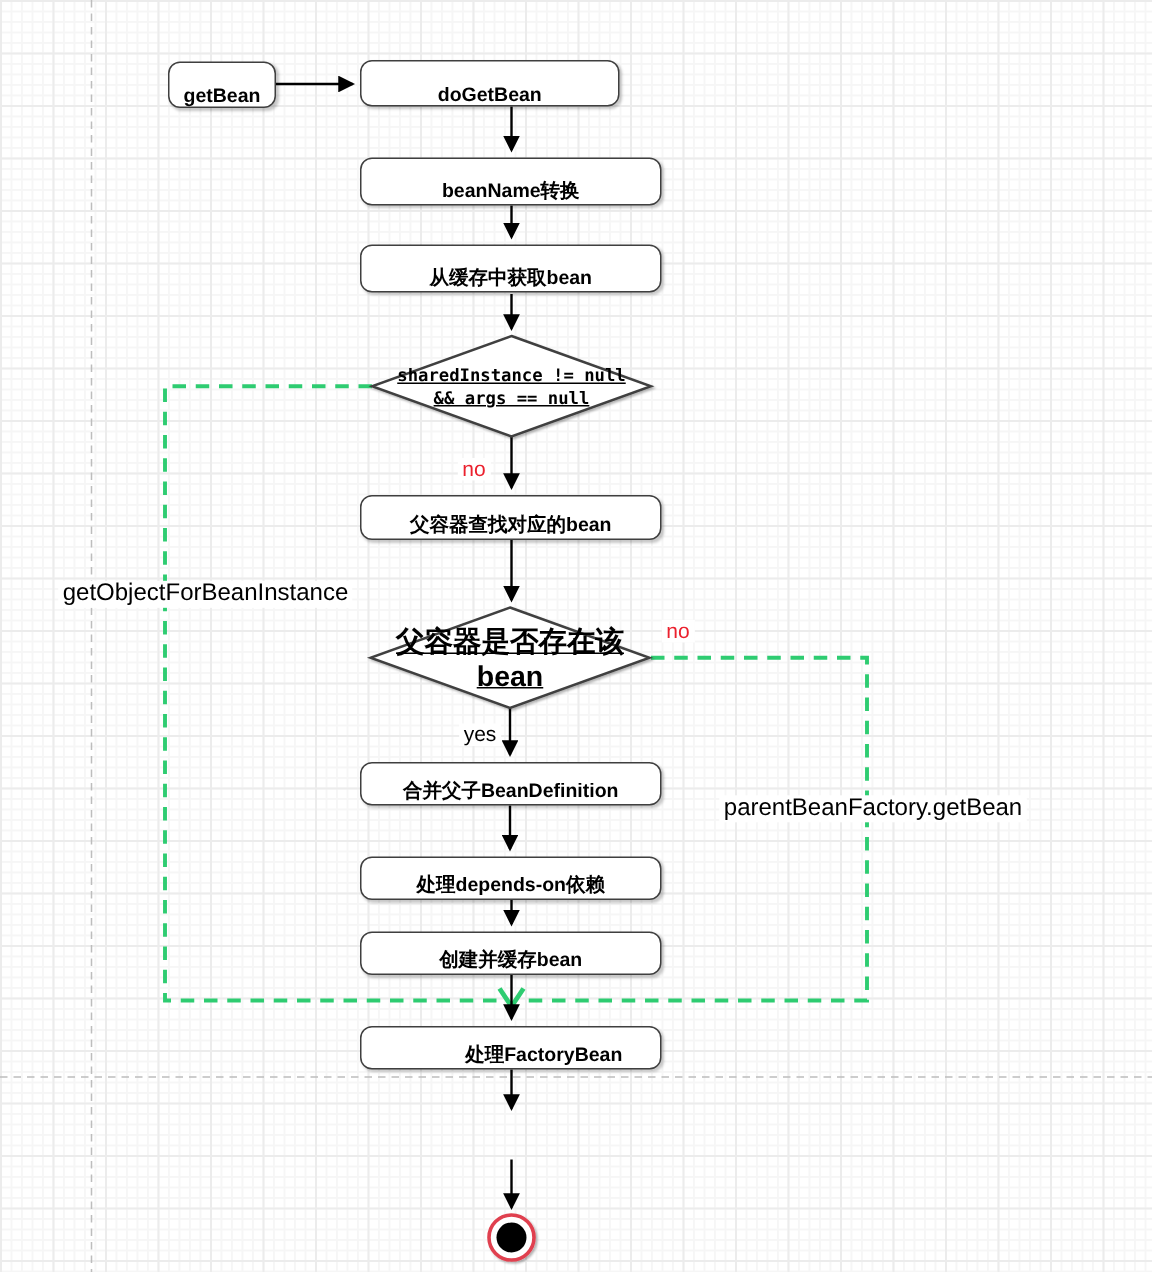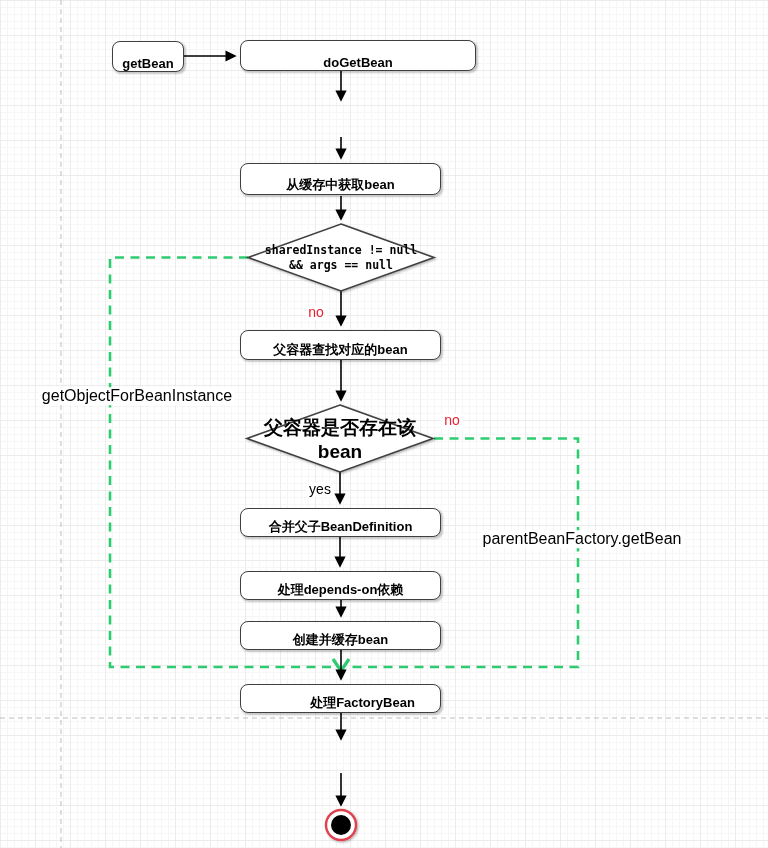--- a/index.html
+++ b/index.html
@@ -26,20 +26,21 @@
     display:flex;align-items:flex-end;justify-content:center;
     font-weight:bold;font-size:13px;color:#000;
     box-shadow:1.5px 1.5px 2px rgba(0,0,0,0.22);
     white-space:nowrap;
   }
   .dlabel{
     position:absolute;
     display:flex;flex-direction:column;align-items:center;justify-content:center;
     font-weight:bold;color:#000;text-align:center;
     pointer-events:none;
+    text-decoration:underline;
   }
   .mono{font-family:"DejaVu Sans Mono","Liberation Mono",monospace;font-size:11.5px;line-height:1.3;}
   .cjk{font-size:19px;}
   .elabel{
     position:absolute;
     transform:translate(-50%,-50%);
     background:#ffffff;
     padding:0 3px;
     font-weight:normal;font-size:14px;color:#000;
     white-space:nowrap;line-height:1.1;
@@ -86,22 +87,25 @@
     <polygon points="341,224 434,257.5 341,291 248,257.5" fill="#ffffff" stroke="#3f3f3f" stroke-width="1.6" filter="url(#ds)"></polygon>
     <polygon points="340,405 433,438.5 340,472 247,438.5" fill="#ffffff" stroke="#3f3f3f" stroke-width="1.6" filter="url(#ds)"></polygon>
 
     <circle cx="341" cy="825" r="15" fill="#ffffff" stroke="#e0414f" stroke-width="2.4" filter="url(#ds)"></circle>
     <circle cx="341" cy="825" r="10" fill="#000000"></circle>
   </svg>
 
   <div class="node" style="left:112px;top:41px;width:72px;height:31px;">
     <span>getBean</span>
   </div>
-  <div class="node" style="left:240px;top:40px;width:236px;height:31px;">
+  <div class="node" style="left:240px;top:40px;width:173px;height:31px;">
     <span>doGetBean</span>
+  </div>
+  <div class="node" style="left:240px;top:105px;width:201px;height:32px;">
+    <span>beanName转换</span>
   </div>
   <div class="node" style="left:240px;top:163px;width:201px;height:32px;">
     <span>从缓存中获取bean</span>
   </div>
   <div class="node" style="left:240px;top:330px;width:201px;height:30px;">
     <span>父容器查找对应的bean</span>
   </div>
   <div class="node" style="left:240px;top:508px;width:201px;height:29px;">
     <span>合并父子BeanDefinition</span>
   </div>

